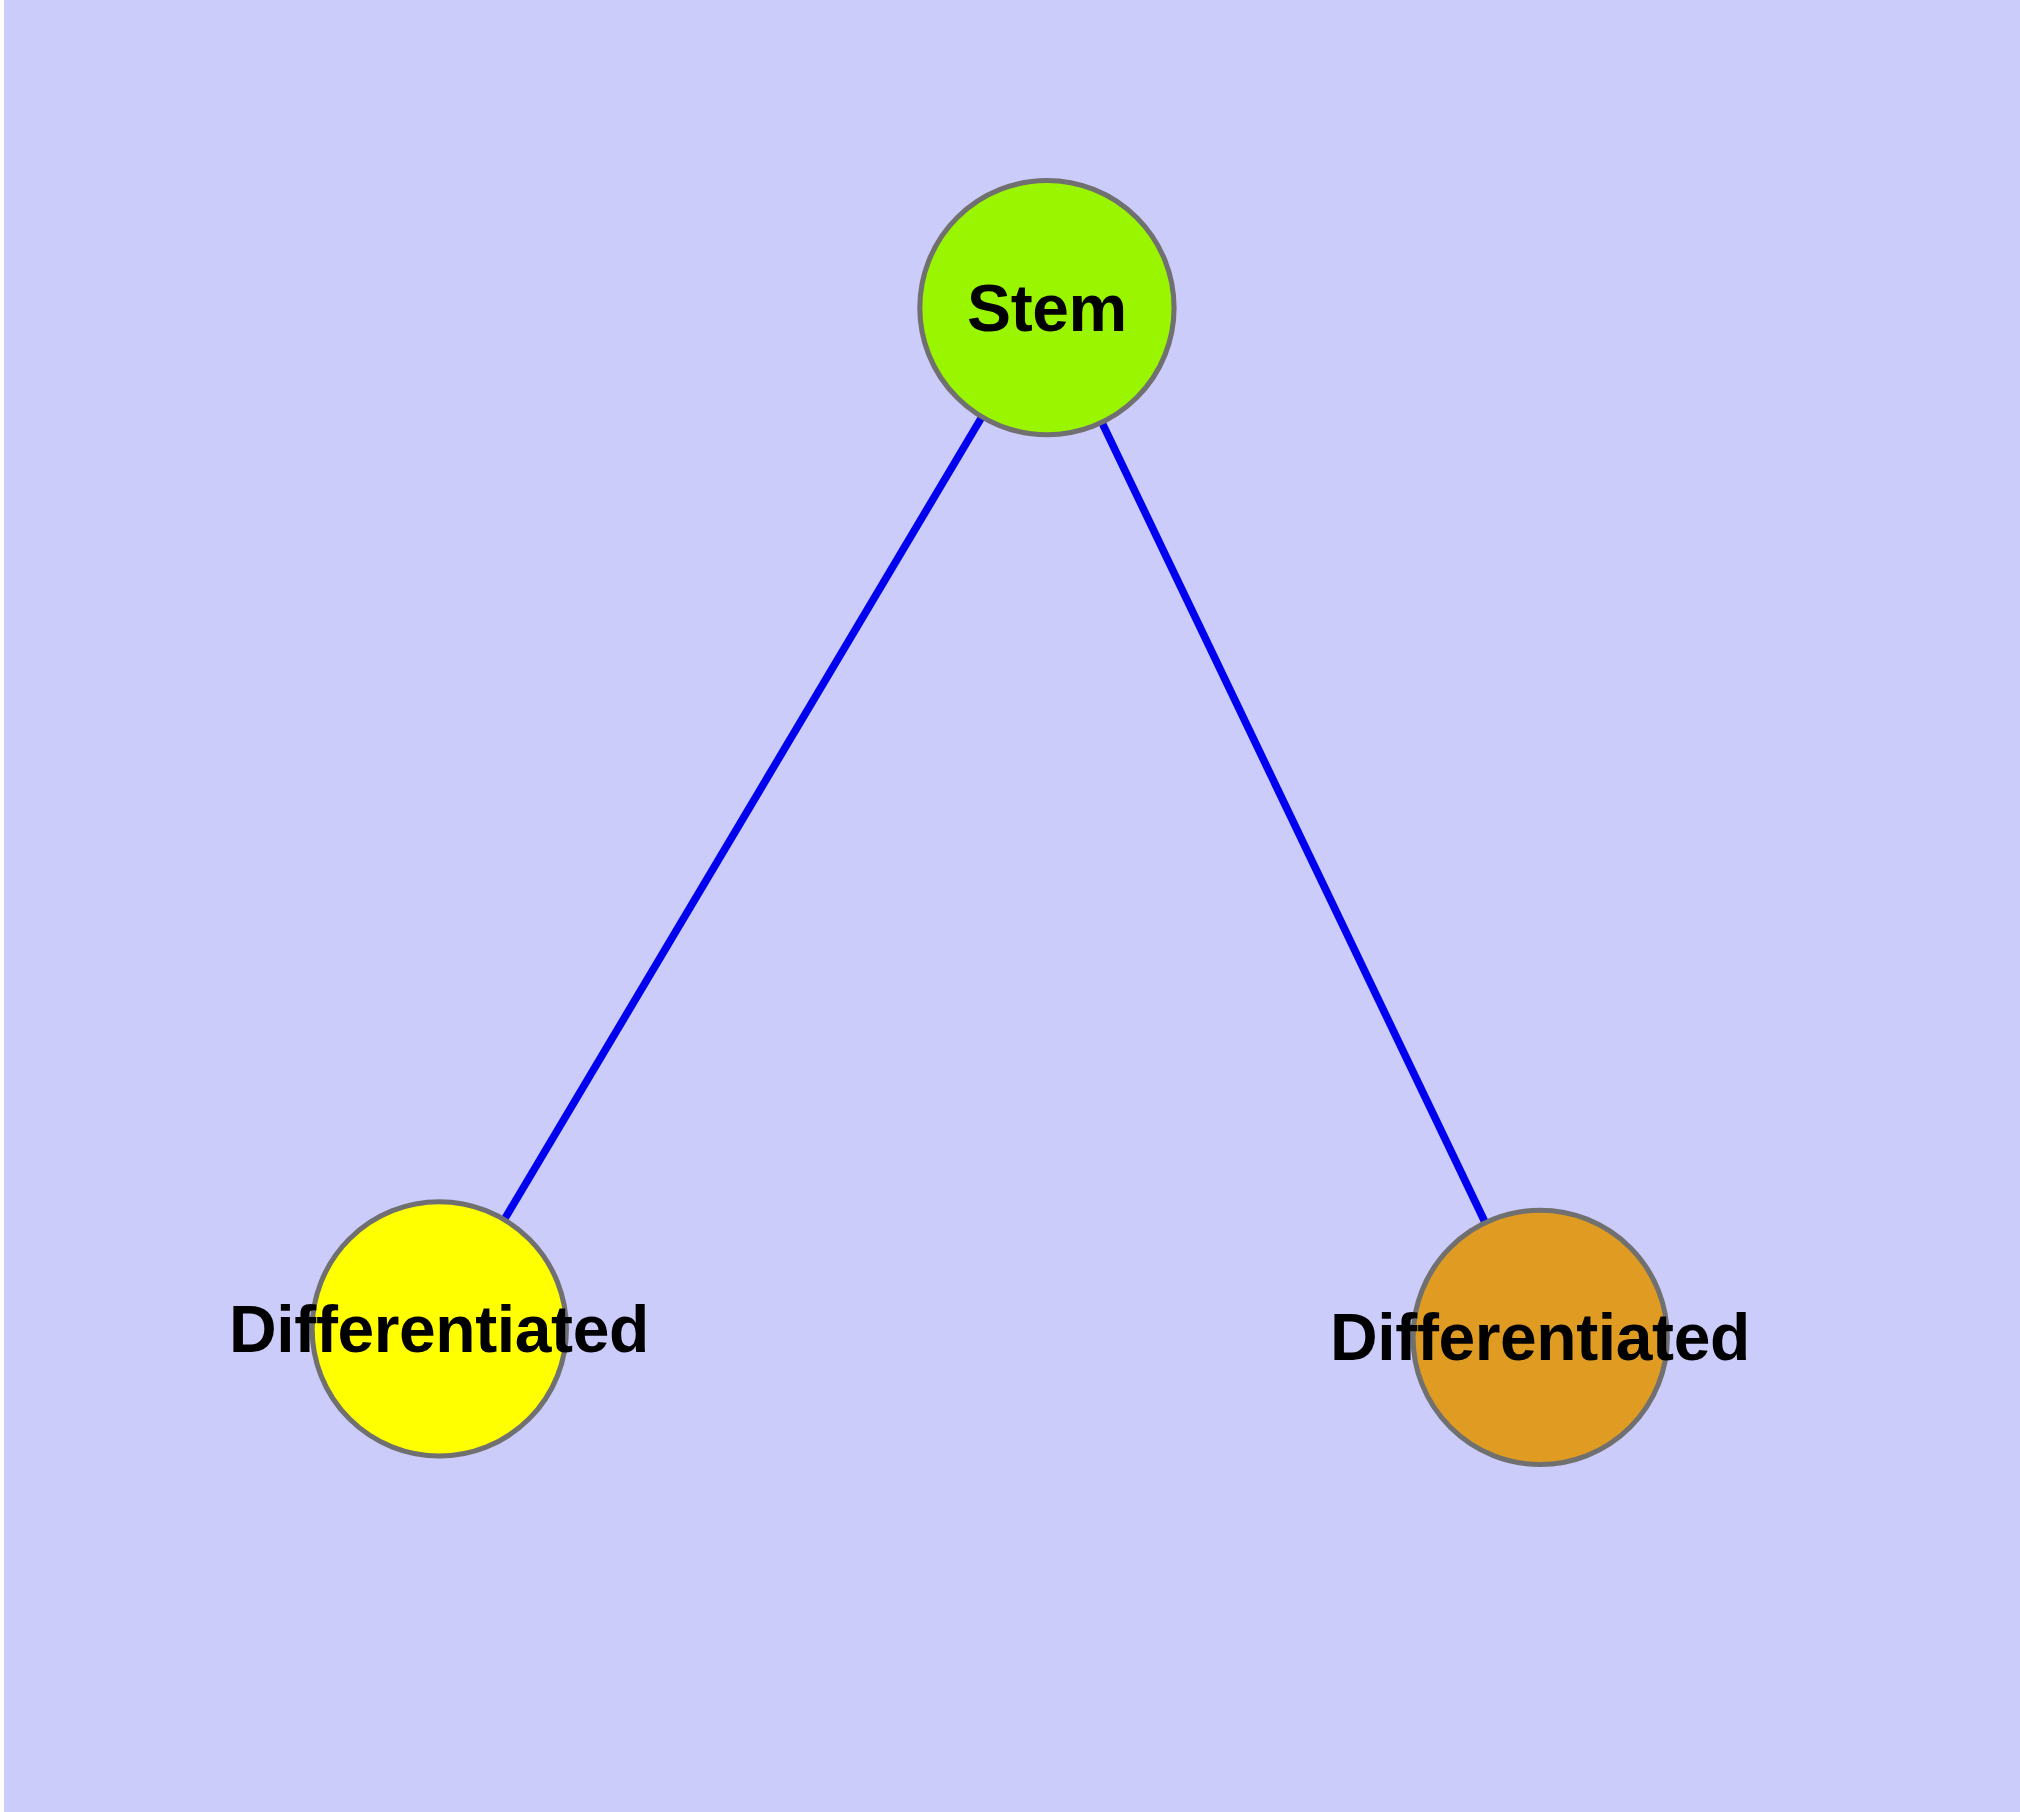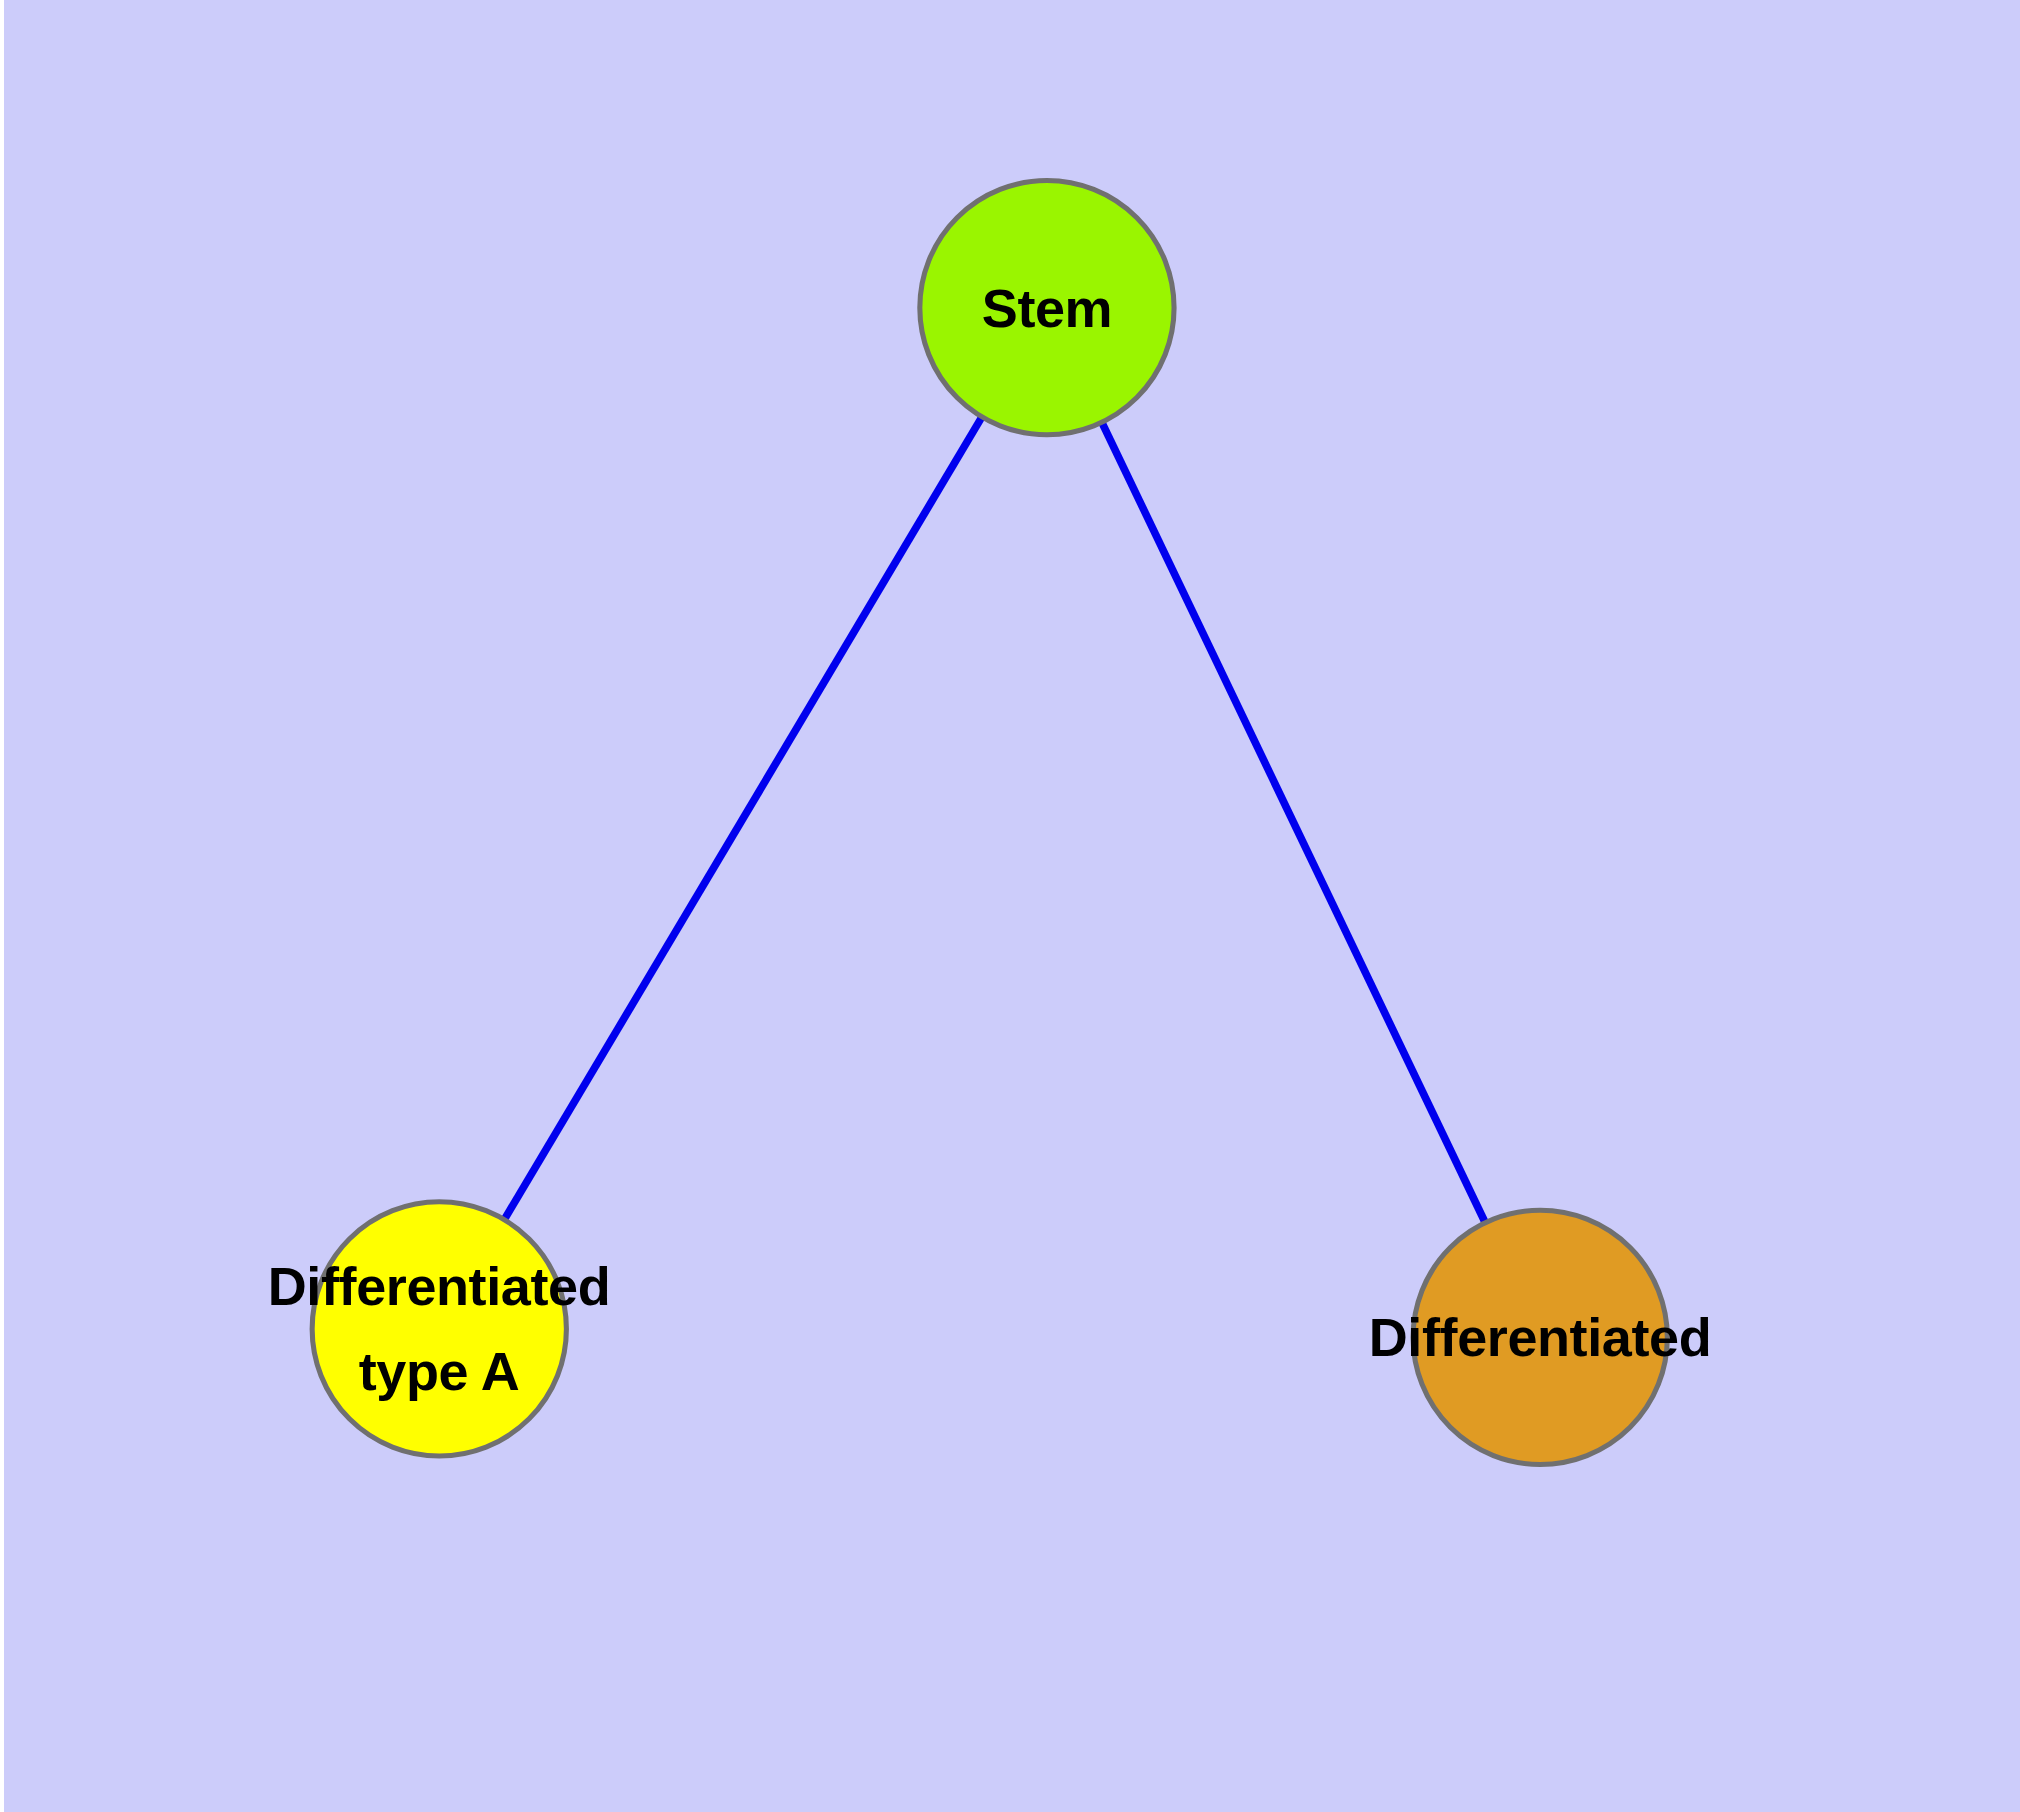--- a/index.html
+++ b/index.html
@@ -33,21 +33,21 @@
     left: 0;
     top: 0;
     width: 2021px;
     height: 1812px;
   }
   .node-label {
     position: absolute;
     color: #000000;
     font-family: "Liberation Sans", sans-serif;
     font-weight: bold;
-    font-size: 54px;
+    font-size: 66px;
     line-height: 85px;
     text-align: center;
     white-space: pre;
     letter-spacing: -0.4px;
     transform: translate(-50%, -50%);
     pointer-events: none;
     -webkit-font-smoothing: antialiased;
   }
 </style>
 </head>
@@ -64,18 +64,18 @@
       </g>
     <g id="node-layer">
         <circle cx="1235" cy="363" r="150" fill="#9af500" stroke="#707070" stroke-width="6"></circle>
         <circle cx="518" cy="1568" r="150" fill="#ffff00" stroke="#707070" stroke-width="6"></circle>
         <circle cx="1817" cy="1578" r="150" fill="#e09b23" stroke="#707070" stroke-width="6"></circle>
       </g>
   </svg>
 
   <div id="label-layer">
       <div class="node-label" style="left: 1047px; top: 308px;"><div>Stem</div></div>
-      <div class="node-label" style="left: 439px; top: 1329px;"><div>Differentiated</div><div>type A</div></div>
+      <div class="node-label" style="left: 439px; top: 1329px;"><div>Differentiated</div></div>
       <div class="node-label" style="left: 1540px; top: 1337px;"><div>Differentiated</div></div>
     </div>
 
 </div>
 
 
 </body></html>

